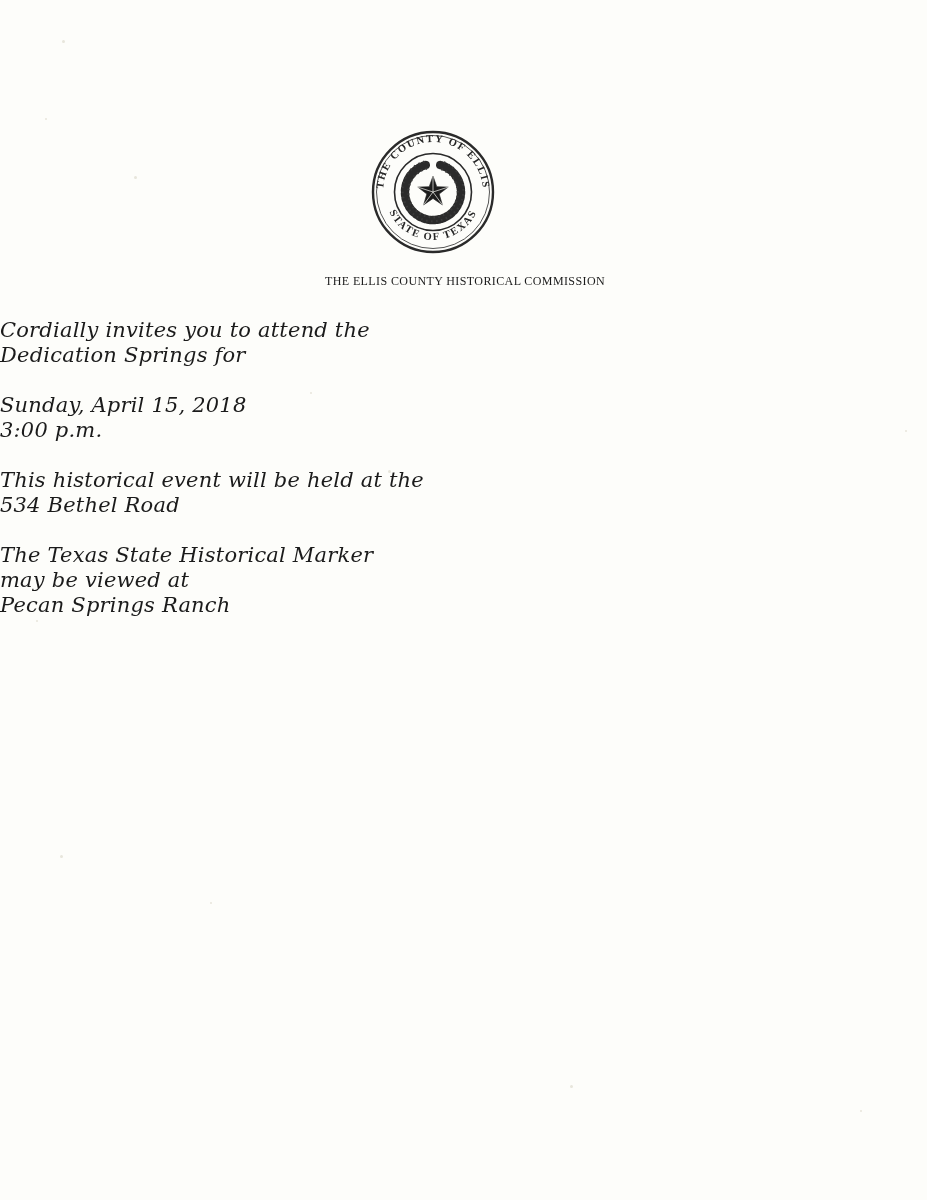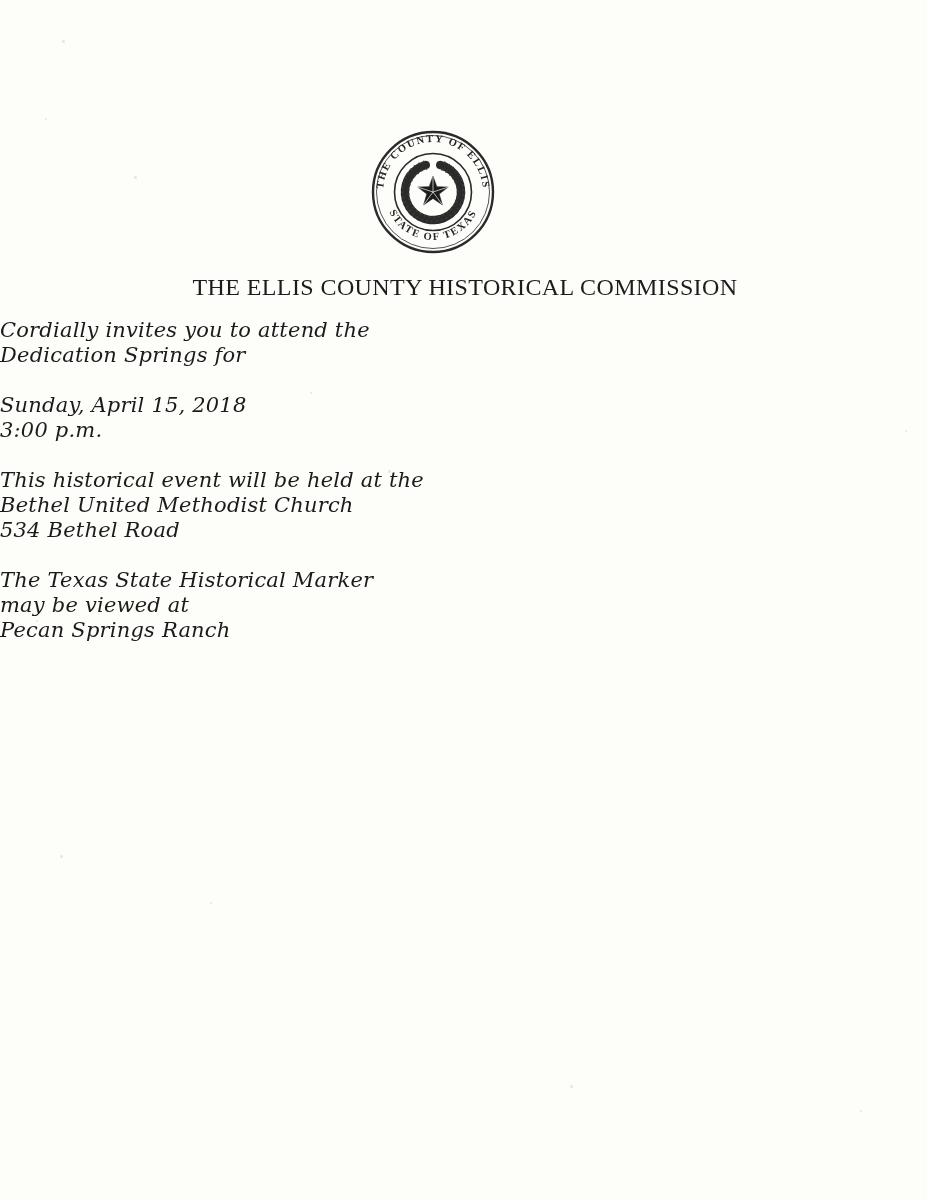--- a/index.html
+++ b/index.html
@@ -38,21 +38,21 @@
     letter-spacing: 1.6px;
     fill: #262626;
   }
   .header-line {
     position: absolute;
     top: 274px;
     left: 0;
     width: 884px;
     text-align: center;
     font-family: "Liberation Serif", serif;
-    font-size: 24px;
+    font-size: 12px;
     letter-spacing: 0.4px;
     color: #1c1c1c;
     padding-left: 46px;
   }
   .body-text {
     position: absolute;
     top: 318px;
     left: 0;
     width: 884px;
     text-align: left;
@@ -127,21 +127,20 @@
     </div>
 
 
     <div class="para">
       <div>Sunday, April 15, 2018</div>
       <div>3:00 p.m.</div>
     </div>
 
     <div class="para">
       <div>This historical event will be held at the</div>
-      <div>Bethel United Methodist Church</div>
       <div>534 Bethel Road</div>
     </div>
 
     <div class="para">
       <div>The Texas State Historical Marker</div>
       <div>may be viewed at</div>
       <div>Pecan Springs Ranch</div>
     </div>
 
 

